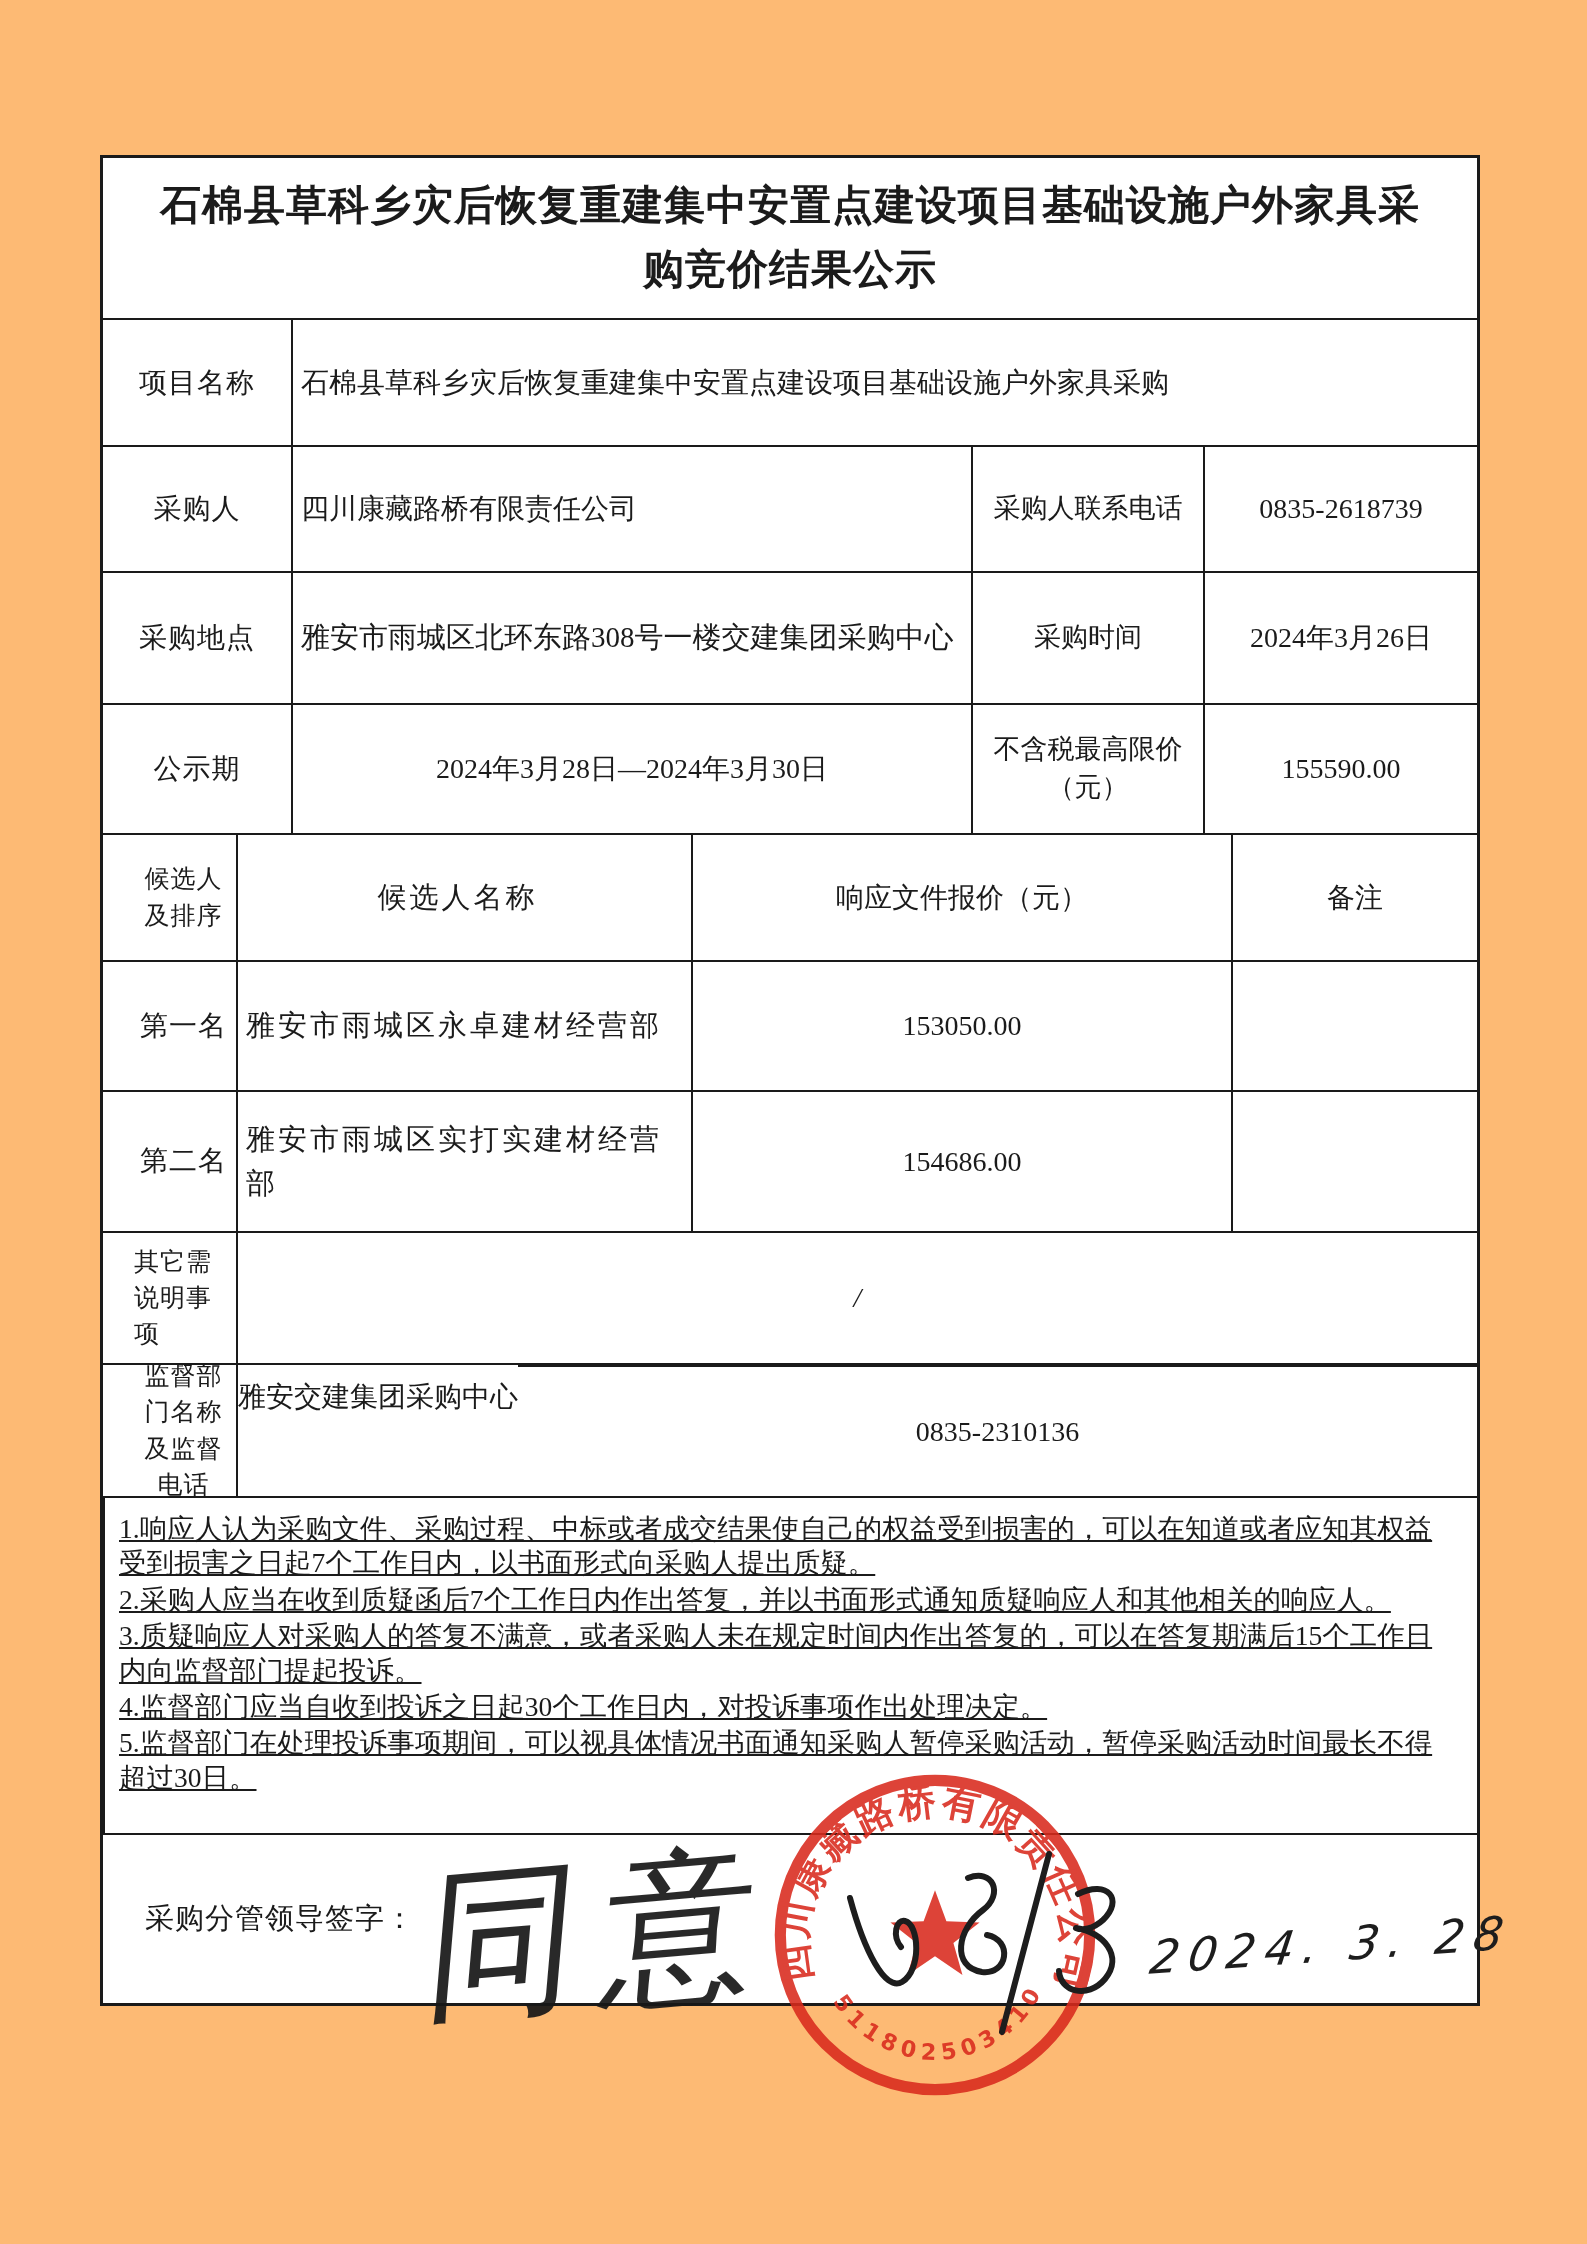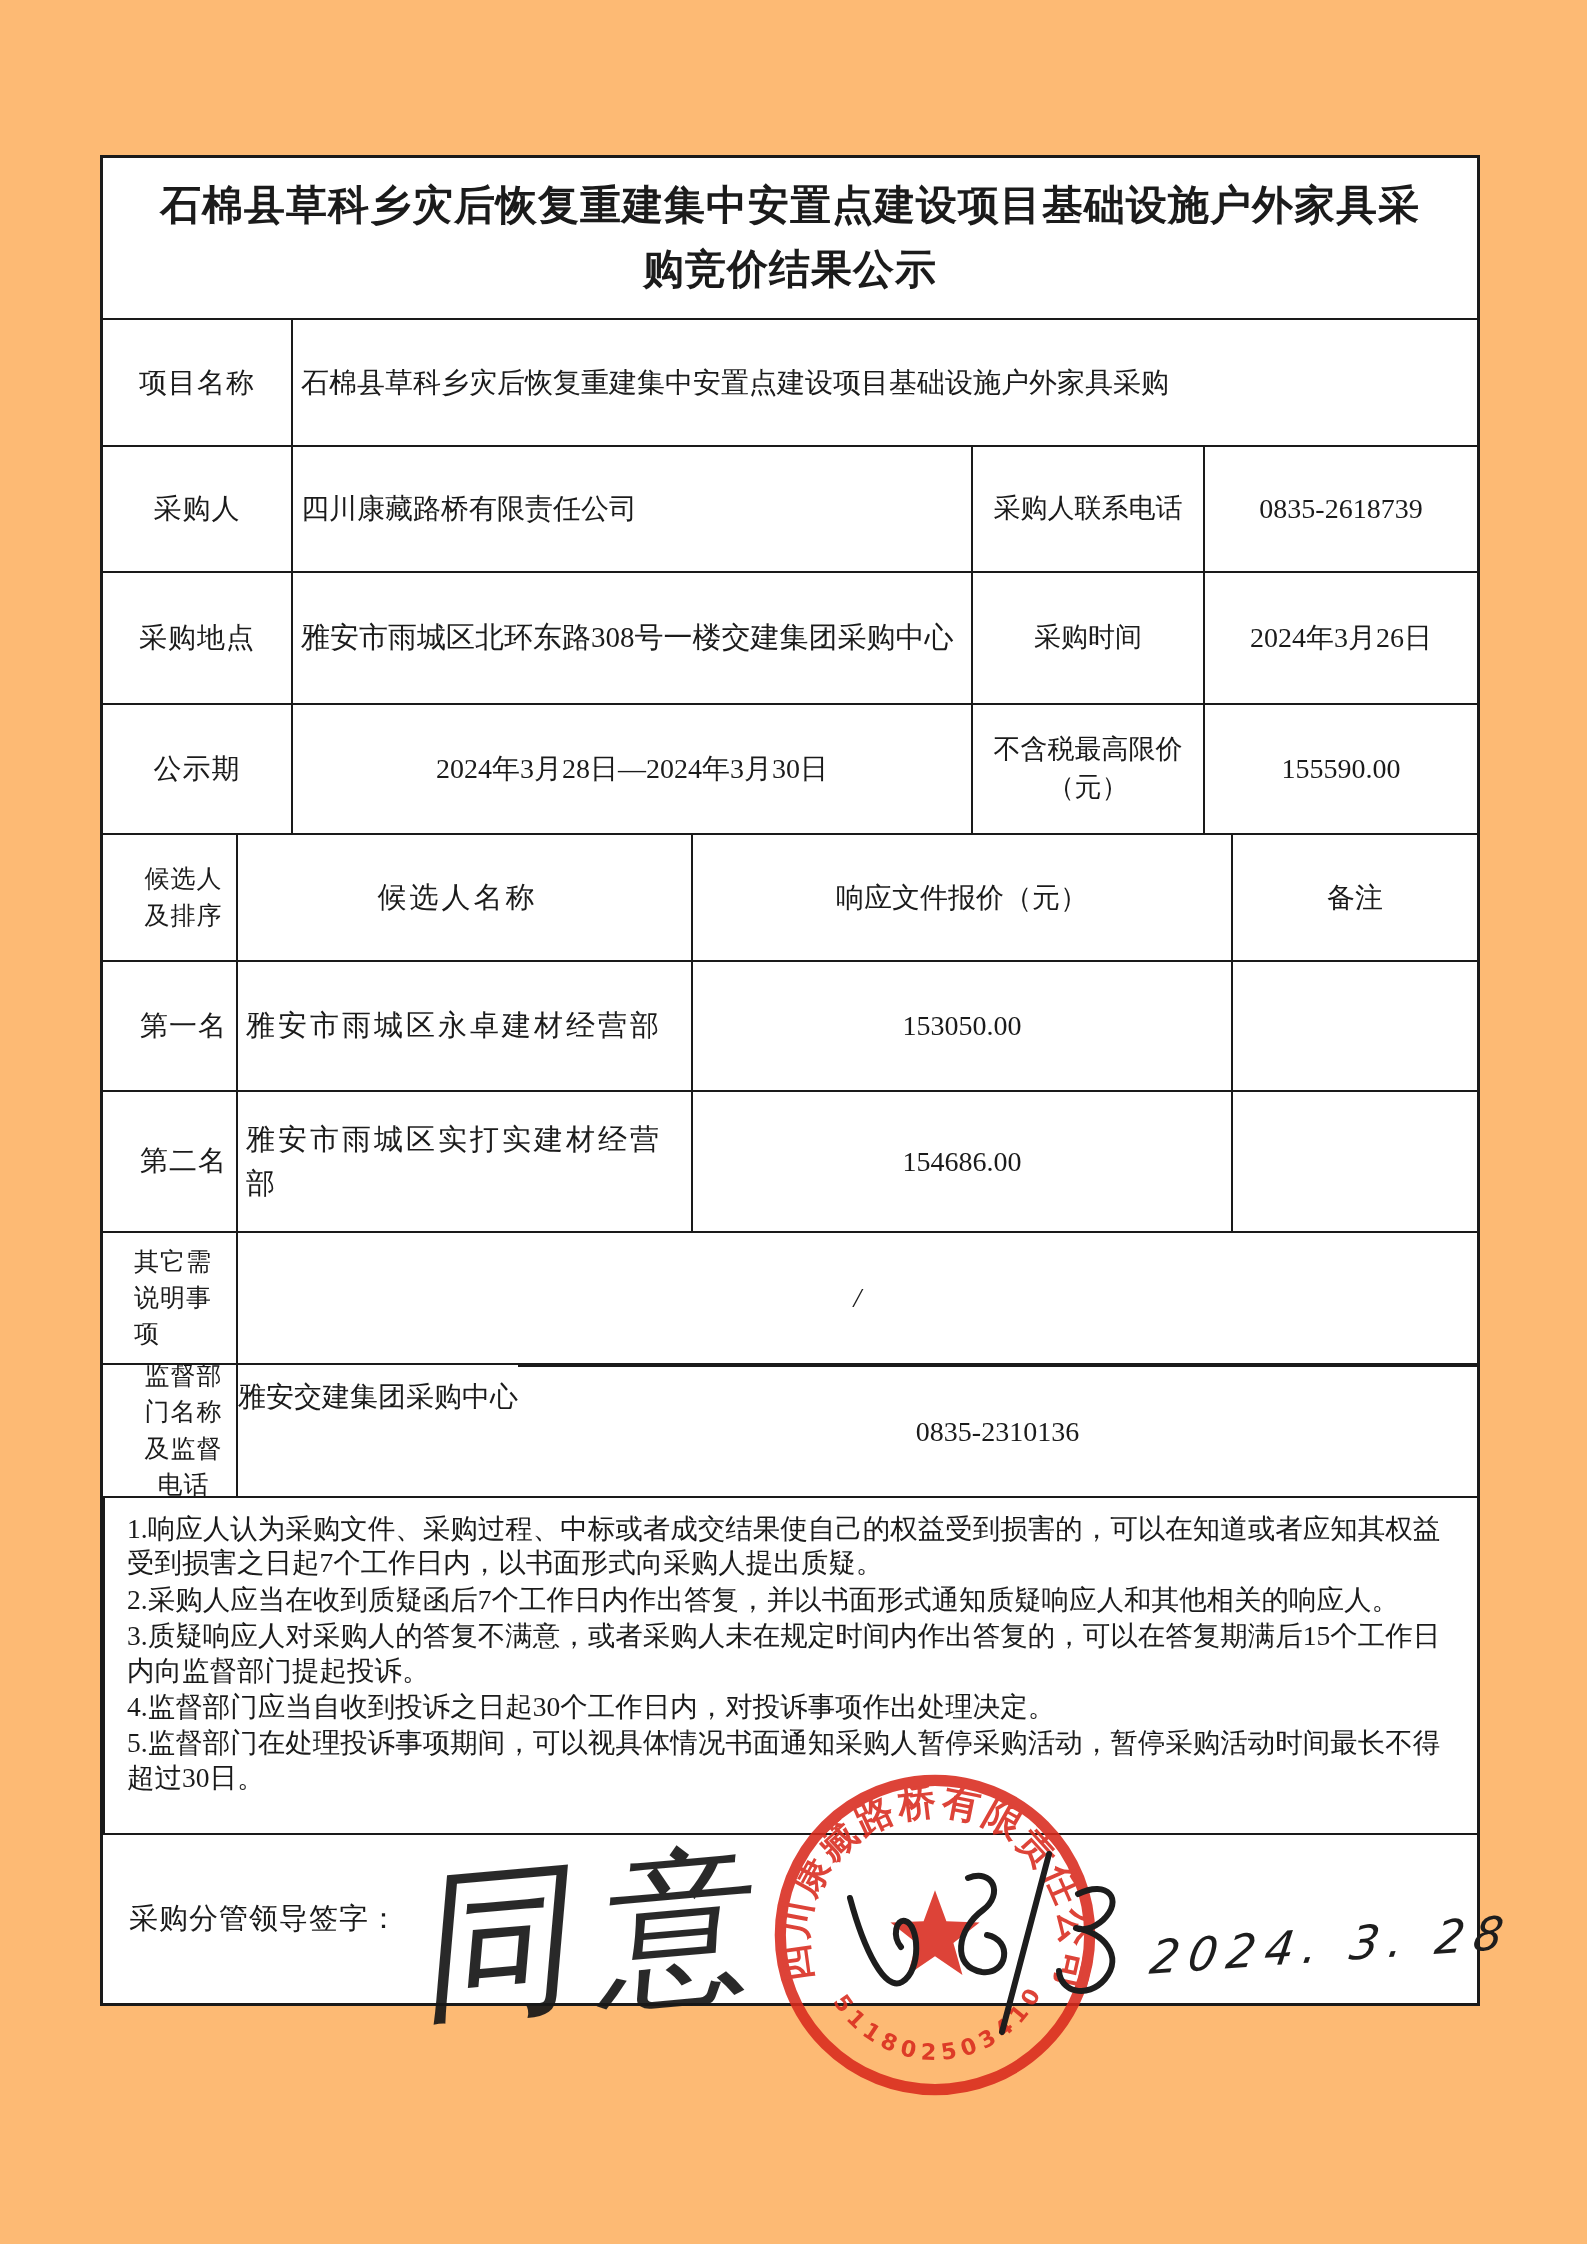--- a/index.html
+++ b/index.html
@@ -23,22 +23,22 @@
   .w-val2{flex:1 1 auto;}
   .candname{width:455px;flex:0 0 455px;font-size:29px;letter-spacing:3px;padding:4px 22px 4px 8px;
             justify-content:flex-start;text-align:left;line-height:1.5;}
   .candprice{width:540px;flex:0 0 540px;}
   .candnote{flex:1 1 auto;}
   .stack{flex:1 1 auto;display:flex;flex-direction:row;}
   .stack .sub{display:flex;align-items:center;justify-content:center;font-size:28px;box-sizing:border-box;}
   .stack .sub+.sub{border-top:2px solid #1a1a1a;}
   .objtext{flex:1 1 auto;display:block;padding:14px 18px 10px 14px;font-size:27.5px;line-height:1.25;
            text-align:left;align-items:flex-start;}
-  .objtext p{margin:0 0 2px 8px;}
-  .signrow{height:170px;align-items:center;}
+  .objtext p{margin:0 0 2px 0;text-decoration:underline;}
+  .signrow{height:170px;align-items:center;padding-left:16px;}
   .signrow .c{justify-content:flex-start;padding-left:26px;font-size:29px;letter-spacing:1px;}
   
   .hand-sign{position:absolute;left:430px;top:1835px;font-size:148px;color:#171717;opacity:.92;
              letter-spacing:26px;transform:rotate(-5deg) skewX(-10deg) scale(1.02,1.12);
              font-family:"DejaVu Serif","Liberation Serif",serif;z-index:6;white-space:nowrap;}
   .hand-date{position:absolute;left:1150px;top:1918px;font-size:46px;color:#1d1d1d;letter-spacing:9px;
              transform:rotate(-4deg) skewX(-12deg);font-style:italic;z-index:6;white-space:nowrap;
              font-family:"DejaVu Sans","Liberation Sans",sans-serif;}
   .stamp{position:absolute;left:762px;top:1762px;z-index:4;}
   .scribble{position:absolute;left:792px;top:1840px;z-index:7;}

